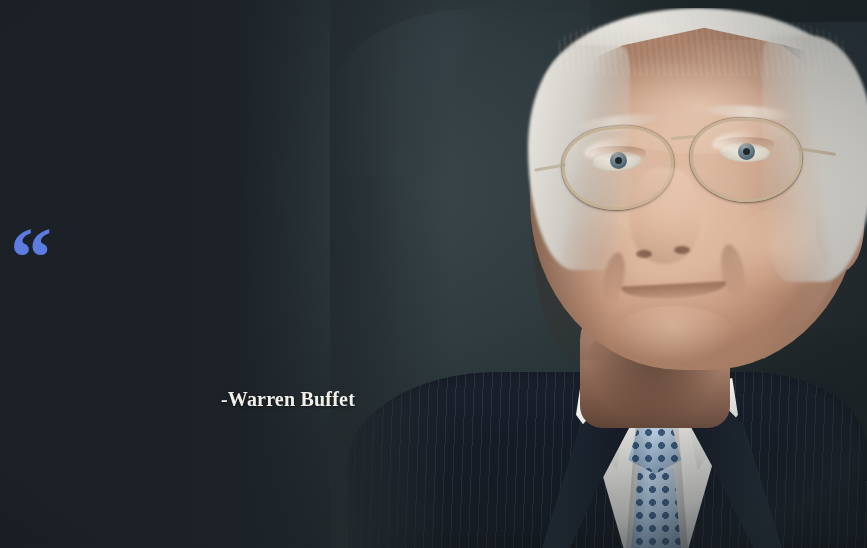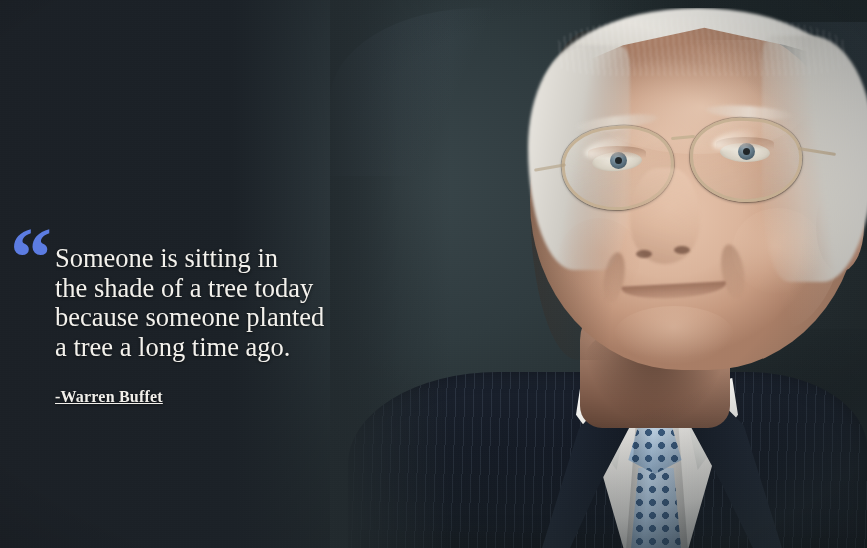--- a/index.html
+++ b/index.html
@@ -382,28 +382,27 @@
     font-family:"Liberation Serif", serif;
     font-size:26.5px;
     line-height:29.5px;
     color:#f3f1ec;
     text-shadow:0 1px 3px rgba(0,0,0,.55);
     white-space:pre-line;
   }
   #quote-attrib {
     position:absolute; left:55px; top:388px;
     width:300px;
-    text-align:left;
+    text-align:right;
     font-family:"Liberation Serif", serif;
-    font-size:16px;
+    font-size:20px;
     font-weight:700;
     color:#f1efea;
     letter-spacing:.2px;
     text-shadow:0 1px 3px rgba(0,0,0,.55);
-    text-decoration:underline;
   }
 </style>
 </head>
 <body>
 
 <div id="stage">
 
   <div class="bg-base"></div>
   <div class="bg-left-wash"></div>
   <div class="bg-corner-tr"></div>
@@ -482,20 +481,16 @@
 
     <div class="portrait-blend"></div>
     <div class="portrait-softedge"></div>
   </div>
 
   <div class="bg-grain"></div>
   <div class="bg-vignette"></div>
 
   <div id="quote-block">
     <div id="quote-mark">“</div>
-    <div id="quote-text">Someone is sitting in
-the shade of a tree today
-because someone planted
-a tree a long time ago.</div>
     <div id="quote-attrib">-Warren Buffet</div>
   </div>
 
 </div>
 
 </body></html>

